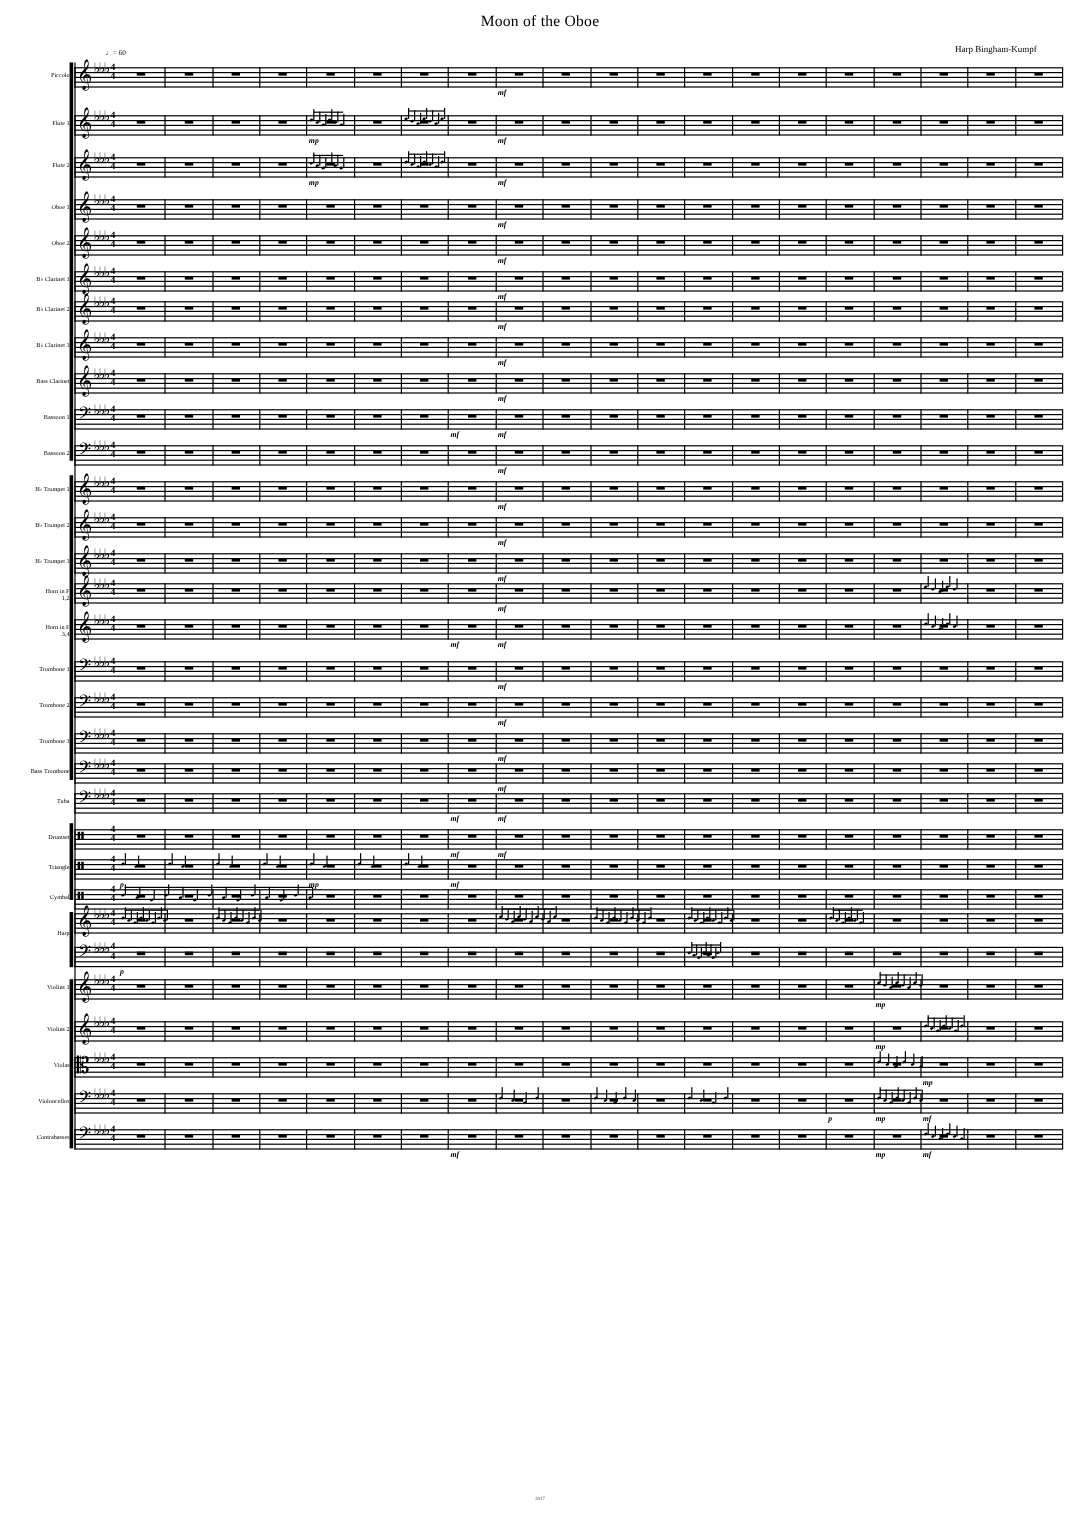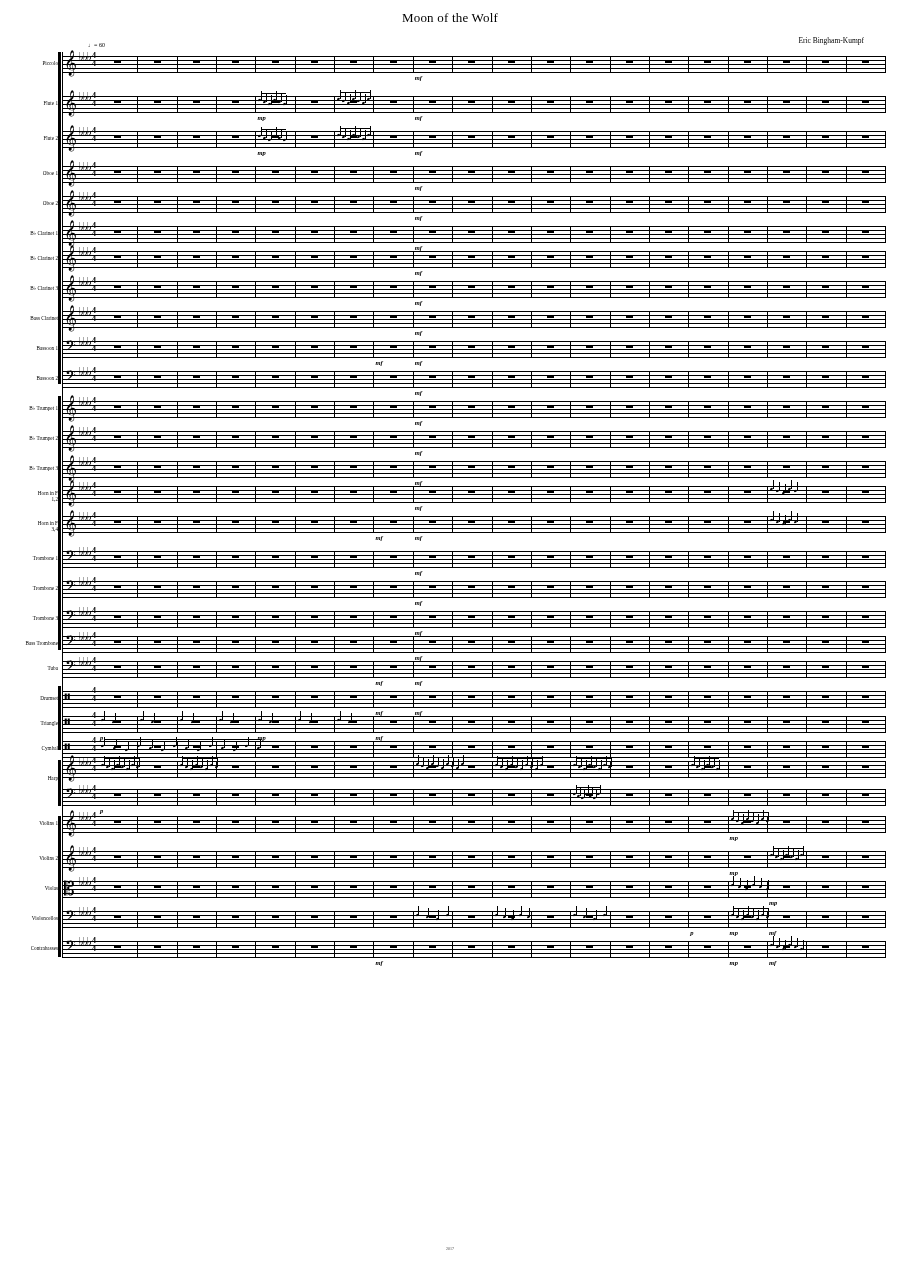--- a/index.html
+++ b/index.html
@@ -192,22 +192,22 @@
     position: absolute;
     height: 1.4px;
     background: #000;
   }
 </style>
 </head>
 <body>
 
 <div class="page">
 
-  <div class="title">Moon of the Wolf</div>
-  <div class="composer">Eric Bingham-Kumpf</div>
+  <div class="title">Moon of the Oboe</div>
+  <div class="composer">Harp Bingham-Kumpf</div>
 
   <div class="system">
     <div id="staves-root"></div>
 
     <div class="sysline" style="top:52px;height:905px;"></div>
     <div class="group-bracket" style="top:52px;height:332px;"></div>
     <div class="group-bracket" style="top:396px;height:254px;"></div>
     <div class="group-bracket" style="top:686px;height:64px;"></div>
     <div class="group-bracket" style="top:760px;height:46px;"></div>
     <div class="group-bracket" style="top:816px;height:141px;"></div>

